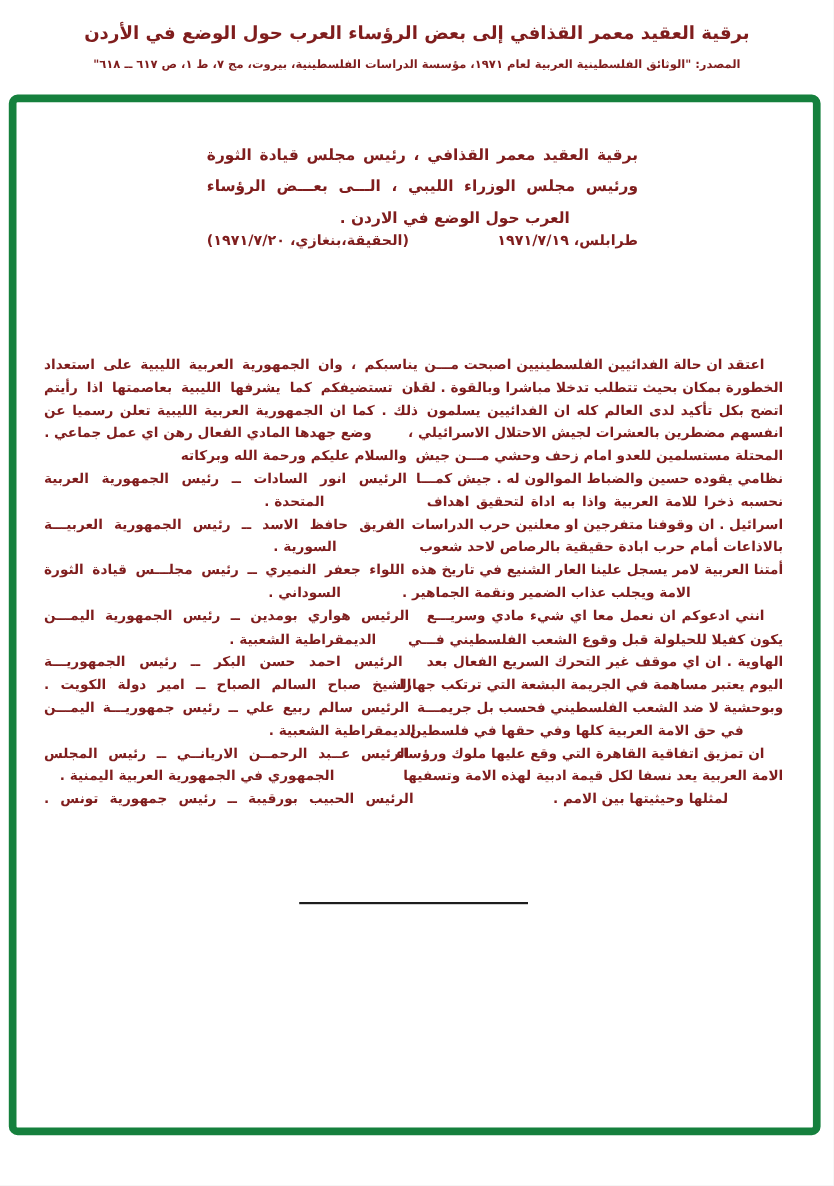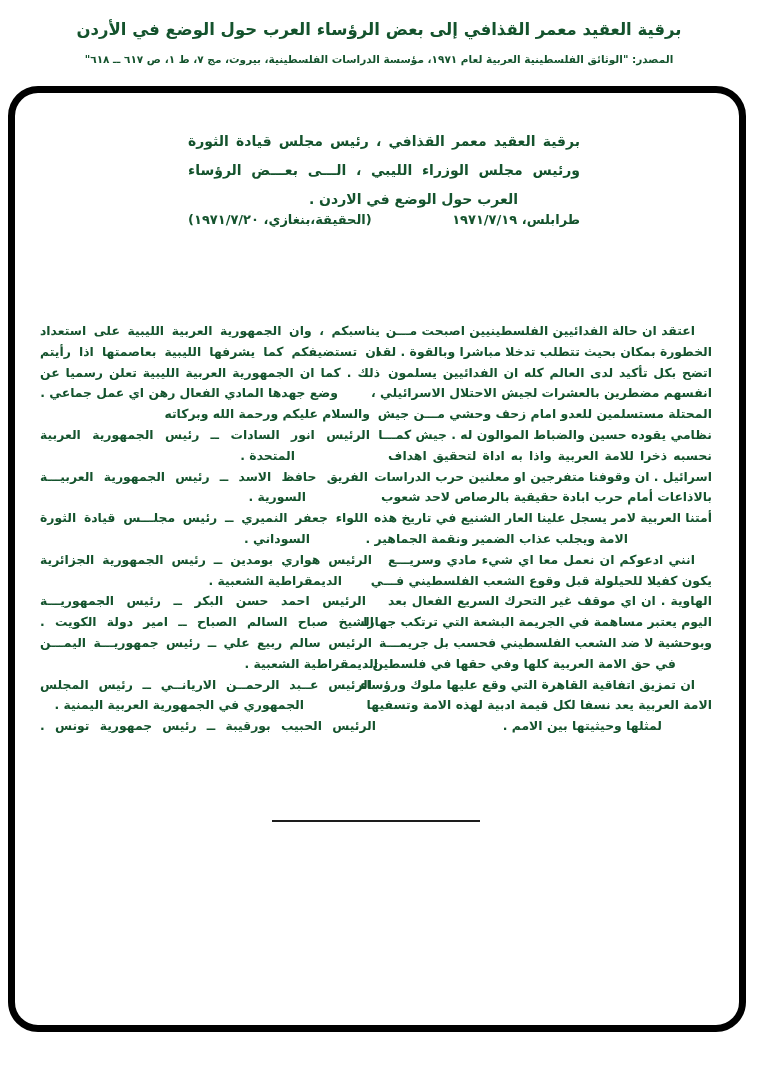--- a/index.html
+++ b/index.html
@@ -1,35 +1,35 @@
 <!DOCTYPE html>
 <html lang="ar"><head>
 <meta charset="utf-8">
 <style>
   html,body { margin:0; padding:0; background:#e8e8e8; }
   .page {
     position:relative; width:758px; height:1078px; margin:0 auto;
-    background:#ffffff; color:#14532d;
+    background:#ffffff; color:#7f1d1d;
     font-family:"DejaVu Sans", sans-serif;
     overflow:hidden;
   }
   .hdr-title {
     position:absolute; top:20px; left:0; right:0;
     text-align:center; direction:rtl;
     font-size:16.5px; font-weight:bold; letter-spacing:0;
   }
   .hdr-source {
     position:absolute; top:53px; left:0; right:0;
     text-align:center; direction:rtl;
     font-size:10.5px; font-weight:bold;
   }
   .frame {
     position:absolute; left:8px; top:86px;
     width:724px; height:932px;
-    border:7px solid #000000; border-radius:30px;
+    border:7px solid #15803d; border-radius:8px;
     background:#ffffff;
   }
   .doc-heading {
     position:absolute; top:34px; right:159px; width:392px;
     direction:rtl; font-size:14px; font-weight:bold; line-height:29px;
   }
   .dateline {
     position:absolute; top:119px; right:159px; width:392px;
     display:flex; justify-content:space-between; direction:rtl;
     font-size:13px; font-weight:bold;
@@ -102,21 +102,21 @@
         <div class="ln">ان تستضيفكم كما يشرفها الليبية بعاصمتها اذا رأيتم</div>
         <div class="ln">ذلك . كما ان الجمهورية العربية الليبية تعلن رسميا عن</div>
         <div class="ln r" style="padding-right:42px">وضع جهدها المادي الفعال رهن اي عمل جماعي .</div>
         <div class="ln r" style="padding-right:10px">والسلام عليكم ورحمة الله وبركاته</div>
         <div class="ln" style="padding-right:10px">الرئيس انور السادات ــ رئيس الجمهورية العربية</div>
         <div class="ln r" style="padding-right:85px">المتحدة .</div>
         <div class="ln" style="padding-right:12px">الفريق حافظ الاسد ــ رئيس الجمهورية العربيـــة</div>
         <div class="ln r" style="padding-right:74px">السورية .</div>
         <div class="ln" style="padding-right:12px">اللواء جعفر النميري ــ رئيس مجلـــس قيادة الثورة</div>
         <div class="ln r" style="padding-right:70px">السوداني .</div>
-        <div class="ln" style="padding-right:8px">الرئيس هواري بومدين ــ رئيس الجمهورية الجزائرية</div>
+        <div class="ln" style="padding-right:8px">الرئيس هواري بومدين ــ رئيس الجمهورية اليمـــن</div>
         <div class="ln r" style="padding-right:38px">الديمقراطية الشعبية .</div>
         <div class="ln" style="padding-right:14px">الرئيس احمد حسن البكر ــ رئيس الجمهوريـــة</div>
         <div class="ln" style="padding-right:6px">الشيخ صباح السالم الصباح ــ امير دولة الكويت .</div>
         <div class="ln" style="padding-right:8px">الرئيس سالم ربيع علي ــ رئيس جمهوريـــة اليمـــن</div>
         <div class="ln r" style="padding-right:2px">الديمقراطية الشعبية .</div>
         <div class="ln" style="padding-right:8px">الرئيس عــبد الرحمــن الاريانــي ــ رئيس المجلس</div>
         <div class="ln r" style="padding-right:76px">الجمهوري في الجمهورية العربية اليمنية .</div>
         <div class="ln" style="padding-right:4px">الرئيس الحبيب بورقيبة ــ رئيس جمهورية تونس .</div>
       </div>
 

